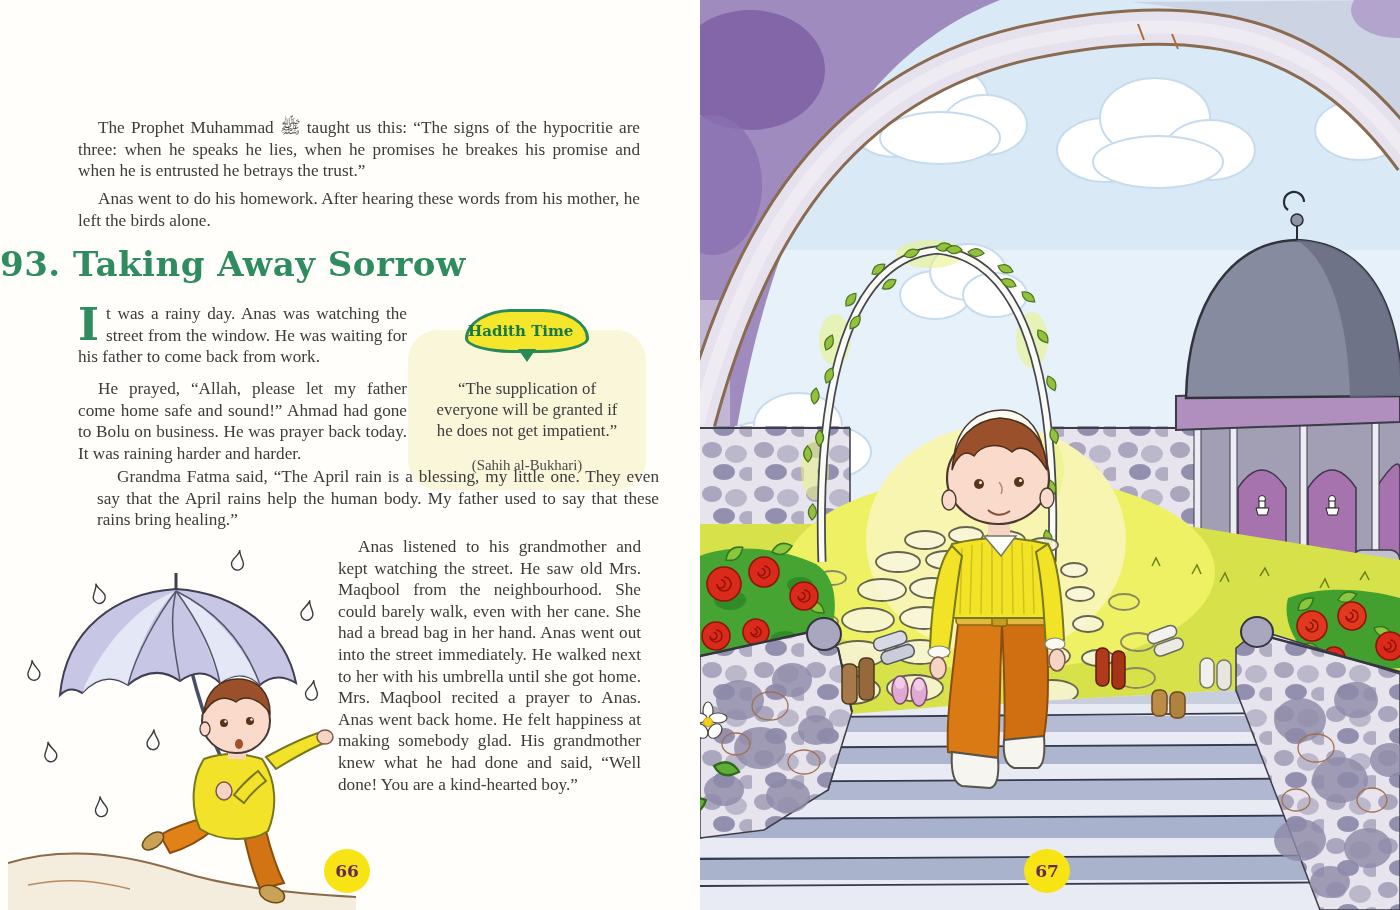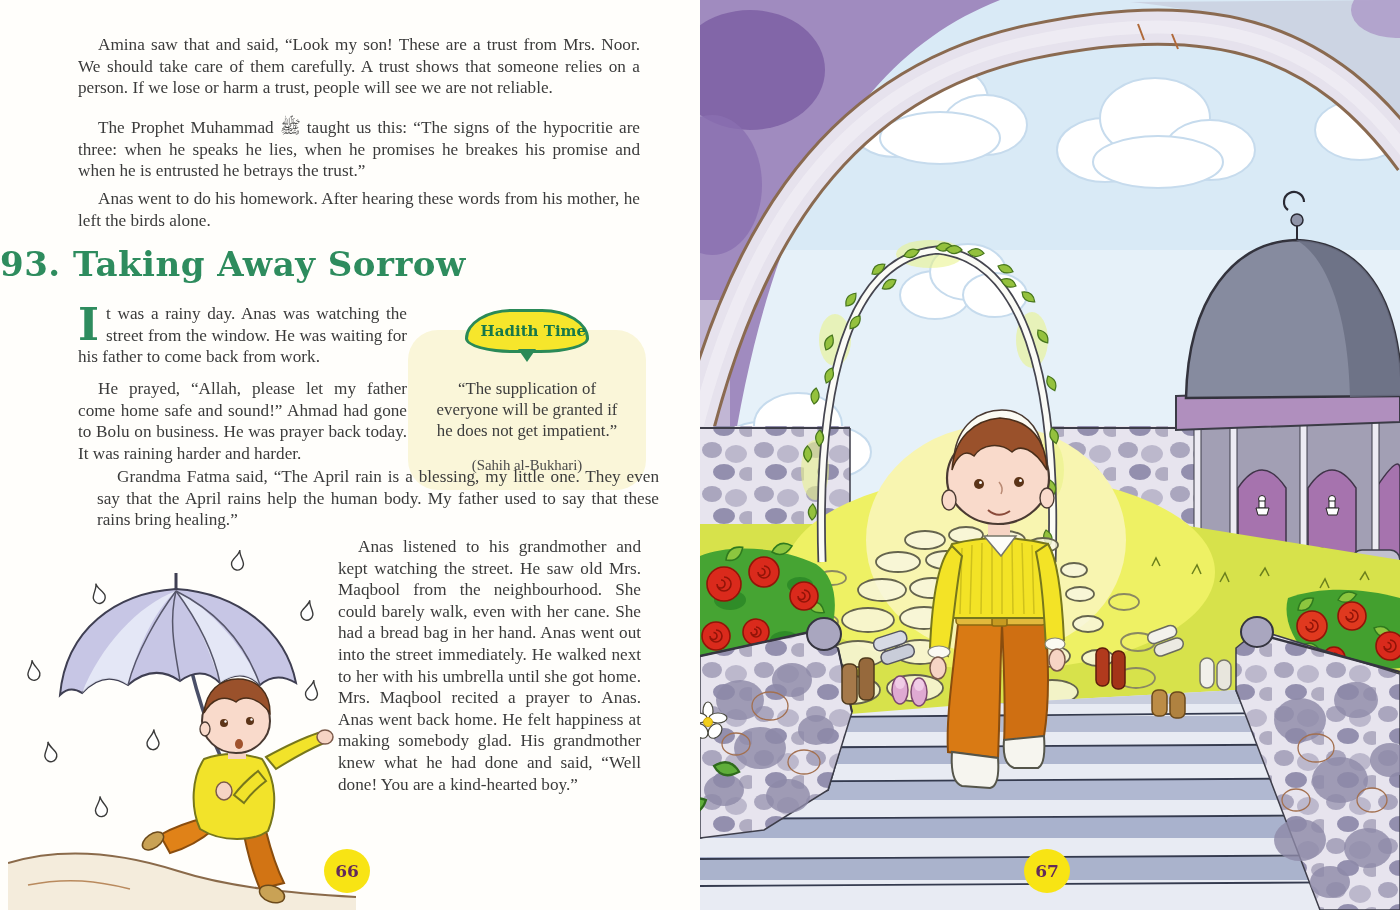--- a/index.html
+++ b/index.html
@@ -13,21 +13,21 @@
   h1.chapter{position:absolute;top:244px;left:0;width:100%;margin:0;text-align:left;
      font-family:"DejaVu Serif",serif;font-weight:700;font-size:34px;letter-spacing:.5px;color:#2e8c5e;}
   .dropcap{float:left;font-family:"DejaVu Serif",serif;font-weight:700;font-size:45px;line-height:37px;
      padding-top:3px;margin-right:7px;color:#2e8c5e;}
   
   .hadith-box{position:absolute;left:408px;top:330px;width:238px;min-height:96px;background:#faf6d9;
      border-radius:30px;text-align:center;padding:32px 12px 16px 12px;box-sizing:border-box;}
   .hadith-quote{margin:16px;font-size:16.8px;line-height:21px;color:#3c3c3c;}
   .hadith-source{margin:14px 0 0 0;font-size:14.8px;color:#4a4a4a;}
   .hadith-badge{position:absolute;top:-21px;left:50%;transform:translateX(-50%);width:118px;height:38px;
-     background:#f6e62b;border:3px solid #2a8a57;display:flex;align-items:center;justify-content:flex-end;
+     background:#f6e62b;border:3px solid #2a8a57;display:flex;align-items:center;justify-content:flex-start;
      border-radius:48% 48% 50% 50% / 85% 85% 42% 42%;
      font-family:"DejaVu Serif",serif;font-weight:700;font-size:15px;color:#17784a;z-index:2;}
   .badge-tail{position:absolute;bottom:-12px;left:50%;transform:translateX(-50%);width:0;height:0;
      border-left:9px solid transparent;border-right:9px solid transparent;border-top:13px solid #2a8a57;}
   
   .pagenum{position:absolute;width:46px;height:44px;border-radius:50%;background:#f8e414;
      display:flex;align-items:center;justify-content:center;font-family:"DejaVu Serif",serif;
      font-weight:700;font-size:17px;color:#632a5a;z-index:5;}
   #leftPage .pagenum{left:324px;top:849px;}
   #rightPage .pagenum{left:324px;top:849px;}
@@ -40,21 +40,20 @@
   #p3{left:78px;top:188px;width:562px;}
   #p6{left:90px;top:466px;width:562px;margin-left:7px;}
   svg{display:block;}
 </style>
 </head>
 <body>
 
 <div id="spread">
 
   <div class="page" id="leftPage">
-    <p class="body ind" id="p1">Amina saw that and said, “Look my son! These are a trust from Mrs. Noor. We should take care of them carefully. A trust shows that someone relies on a person. If we lose or harm a trust, people will see we are not reliable.</p>
     <p class="body ind" id="p2">The Prophet Muhammad ﷺ taught us this: “The signs of the hypocritie are three: when he speaks he lies, when he promises he breakes his promise and when he is entrusted he betrays the trust.”</p>
     <p class="body ind" id="p3">Anas went to do his homework. After hearing these words from his mother, he left the birds alone.</p>
 
     <h1 class="chapter">93. Taking Away Sorrow</h1>
 
     <p class="body" id="colL1"><span class="dropcap">I</span><span>t was a rainy day. Anas was watching the street from the window. He was waiting for his father to come back from work.</span></p>
     <p class="body ind" id="colL2">He prayed, “Allah, please let my father come home safe and sound!” Ahmad had gone to Bolu on business. He was prayer back today. It was raining harder and harder.</p>
 
     <div class="hadith-box">
       <div class="hadith-badge">

